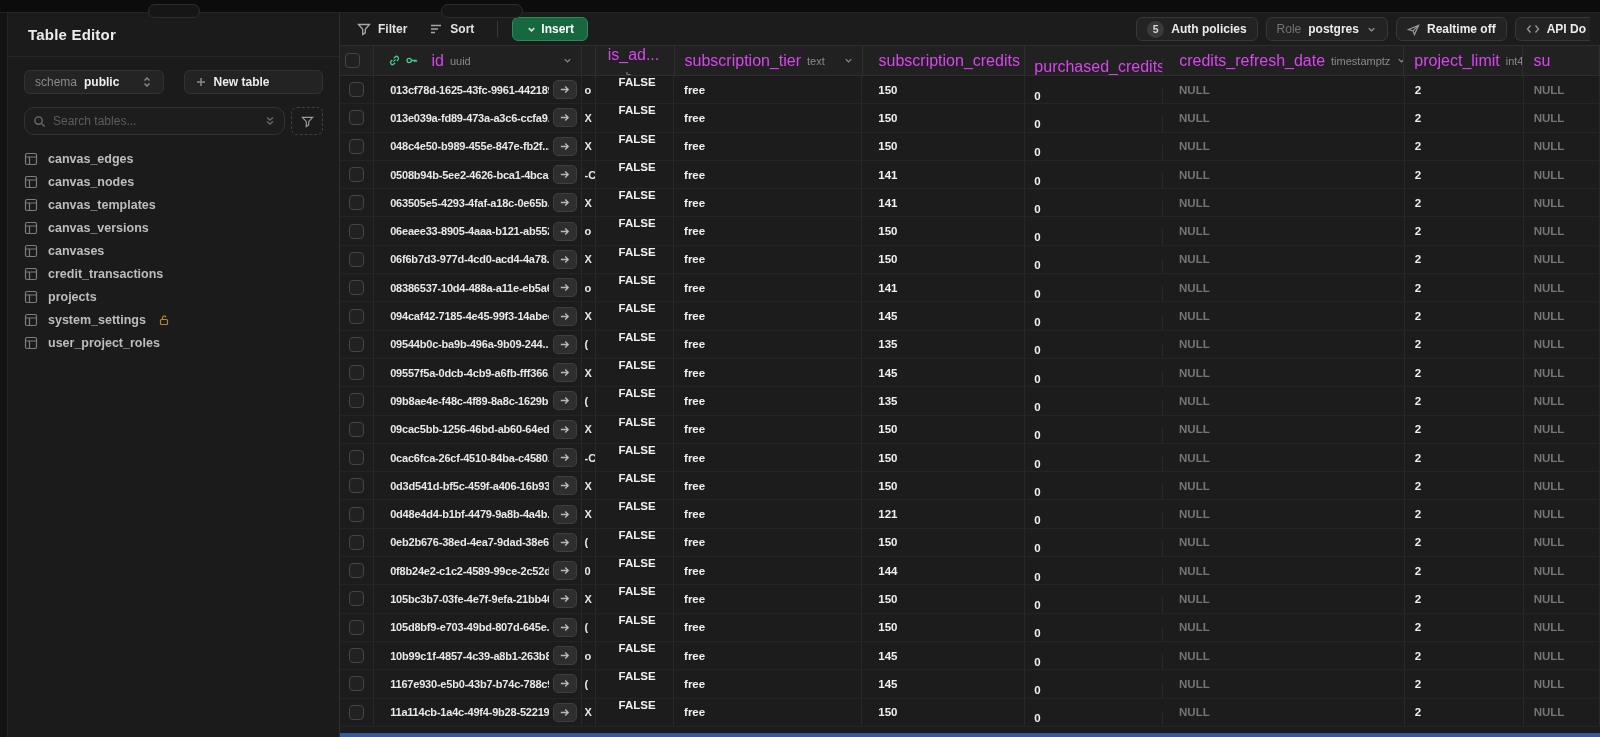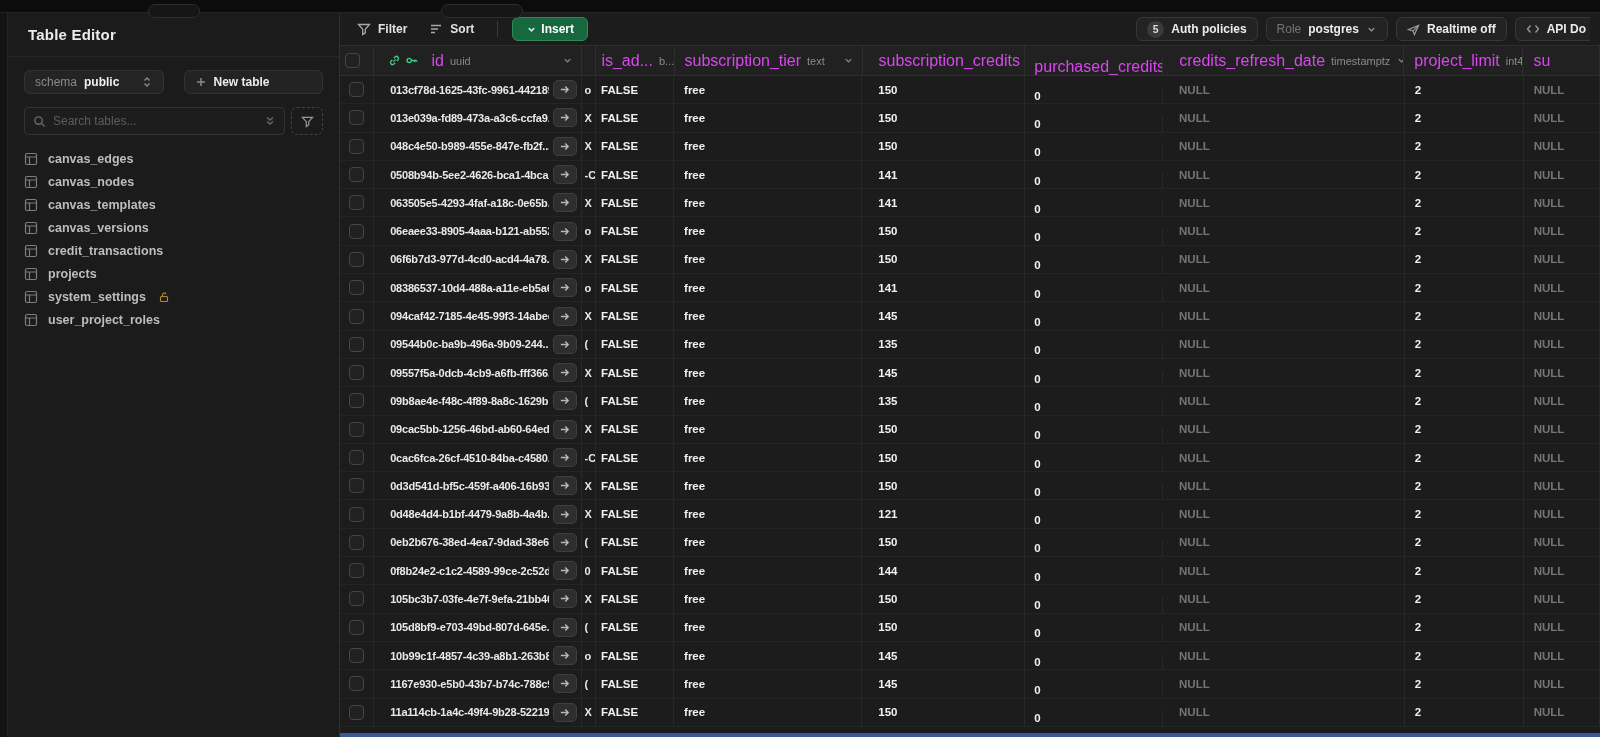--- a/index.html
+++ b/index.html
@@ -29,21 +29,21 @@
   .schema-select, .new-table-btn { height:24px; width:100%; display:flex; align-items:center;
     gap:7px; background:#242424; border:1px solid #323232; border-radius:6px;
     padding:0 10px; color:#ededed; font-size:12px; cursor:pointer; }
   .schema-label { color:#8a8a8a; font-weight:400; }
   .schema-value { color:#f0f0f0; font-weight:700;text-align:right; }
   .schema-select svg { margin-left:auto; color:#8a8a8a; }
   .new-table-btn { background:#232323; }
   .new-table-label { font-weight:700; color:#ececec; }
   .plus-glyph { color:#8a8a8a; }
   .search-row { display:flex; gap:6px; padding:13px 16px 0 16px; align-items:center; }
-  .search-box { flex:1; height:28px; border:1px solid #333; border-radius:4px;
+  .search-box { flex:1; height:28px; border:1px solid #333; border-radius:10px;
     display:flex; align-items:center; gap:7px; padding:0 8px; background:#1d1d1d; }
   .search-box input { flex:1; background:transparent; border:none; outline:none;
     color:#cfcfcf; font-size:12px; font-family:"Liberation Sans",sans-serif; min-width:0; }
   .search-box input::placeholder { color:#5d5d5d; }
   .icon-muted { color:#6a6a6a; flex:none; }
   .tables-filter-btn { width:32px; height:28px; border:1px dashed #414141; border-radius:6px;
     background:transparent; display:flex; align-items:center; justify-content:center;
     color:#9a9a9a; cursor:pointer; flex:none; }
   .table-list { list-style:none; margin-top:12px; }
   .table-item { height:23px; display:flex; align-items:center; gap:10px; padding:0 16px;
@@ -85,21 +85,21 @@
   .cell { display:flex; align-items:center; border-right:1px solid #282828; overflow:hidden;
     white-space:nowrap; padding-left:10px; }
   .hcell { display:flex; align-items:center; gap:6px; border-right:1px solid #2e2e2e;
     overflow:hidden; white-space:nowrap; padding:0 8px 0 10px; }
   .hname { color:#d946ef; font-size:16px; font-weight:400; }
   .htype { color:#8a8a8a; font-size:11px; font-weight:400; }
   .hcell .chev { margin-left:auto; color:#8a8a8a; flex:none; }
   .col-cb { width:36px; justify-content:center; padding-left:0; }
   .col-id { width:218px; padding-left:16px; }
   .col-frag { width:15px; padding-left:3px; }
-  .col-isadmin { width:82px; padding-left:5px; }
+  .col-isadmin { width:82px; padding-left:5px;flex-direction:column; }
   .col-tier { width:198px; }
   .col-subcred { width:171px; padding-left:16px; }
   .col-purch { width:145px; padding-left:9px;margin-top:12px; }
   .col-refresh { width:254px; padding-left:16px; }
   .col-limit { width:125px; }
   .col-su { width:80px; }
   .checkbox { width:15px; height:15px; border:1px solid #454545; border-radius:4px;
     background:#212121; cursor:pointer; flex:none; }
   .uuid-text { color:#e9e9e9; font-size:11px; font-weight:700; letter-spacing:-0.2px;
     overflow:hidden; flex:1; }
@@ -191,20 +191,28 @@
             </svg>
     <span>canvas_templates</span>
 
   </li>
           <li class="table-item">
     <svg class="tbl-icon" width="14" height="14" viewBox="0 0 14 14" fill="none" stroke="currentColor" stroke-width="1.2">
               <rect x="1.5" y="1.5" width="11" height="11" rx="1.5"></rect>
               <path d="M1.5 5h11M5.5 5v7.5"></path>
             </svg>
     <span>canvas_versions</span>
+
+  </li>
+          <li class="table-item">
+    <svg class="tbl-icon" width="14" height="14" viewBox="0 0 14 14" fill="none" stroke="currentColor" stroke-width="1.2">
+              <rect x="1.5" y="1.5" width="11" height="11" rx="1.5"></rect>
+              <path d="M1.5 5h11M5.5 5v7.5"></path>
+            </svg>
+    <span>canvases</span>
 
   </li>
           <li class="table-item">
     <svg class="tbl-icon" width="14" height="14" viewBox="0 0 14 14" fill="none" stroke="currentColor" stroke-width="1.2">
               <rect x="1.5" y="1.5" width="11" height="11" rx="1.5"></rect>
               <path d="M1.5 5h11M5.5 5v7.5"></path>
             </svg>
     <span>credit_transactions</span>
 
   </li>

